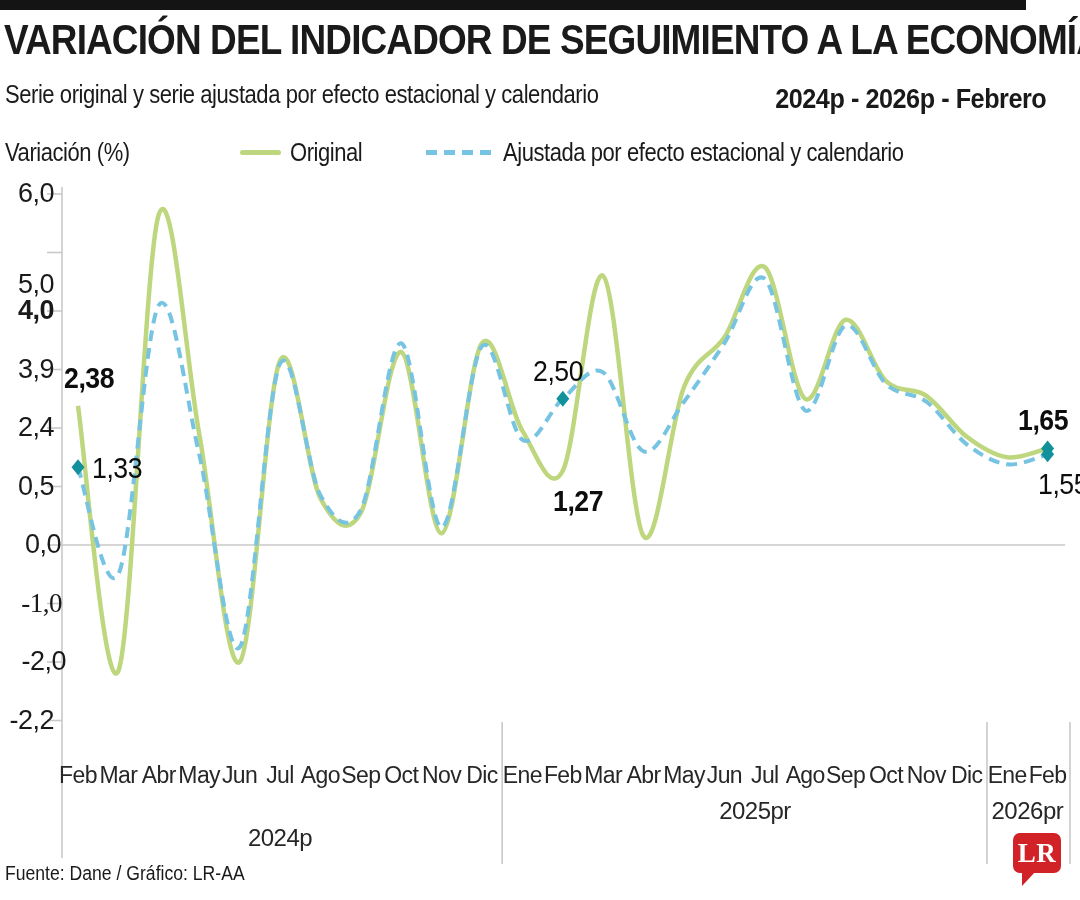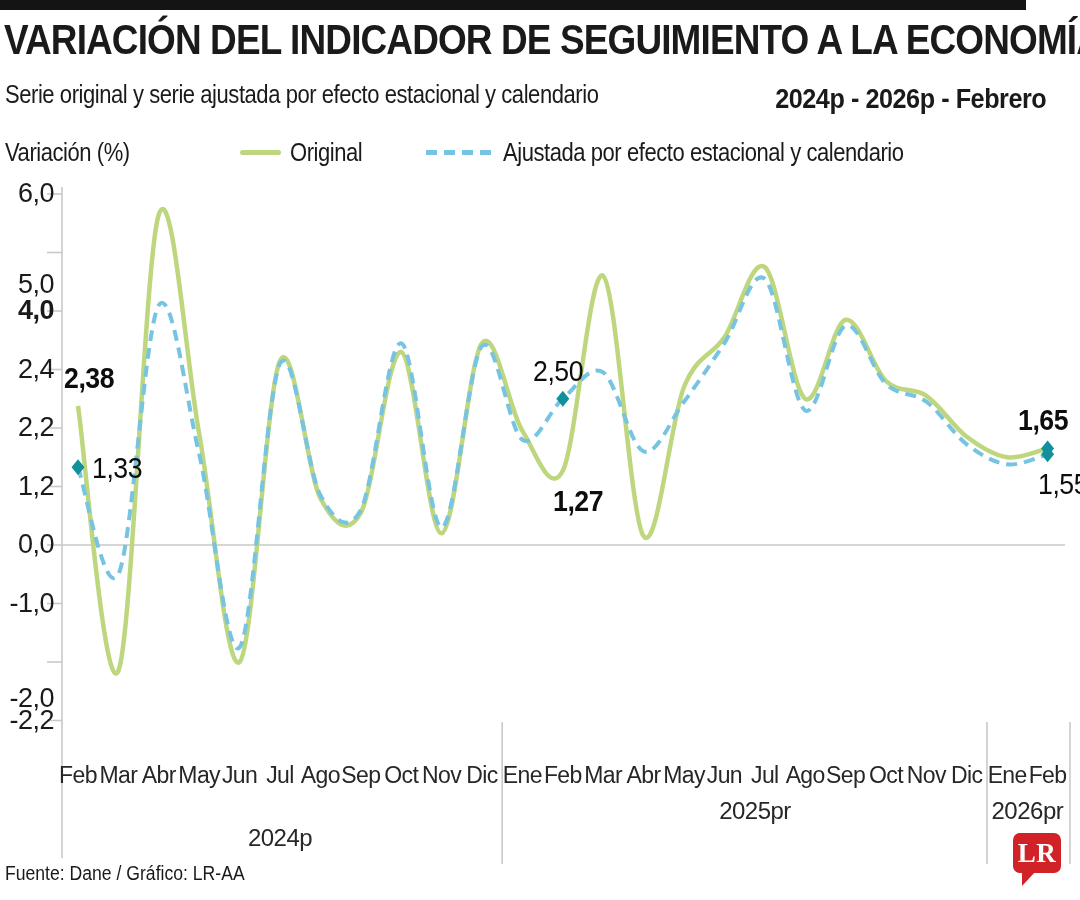--- a/index.html
+++ b/index.html
@@ -64,26 +64,26 @@
       <path d="M78.0,467.2 C84.7,485.0 104.9,601.3 118.4,574.3 C131.9,547.2 145.3,325.1 158.8,305.2 C172.3,285.2 185.7,397.3 199.2,454.3 C212.7,511.4 226.1,662.5 239.6,647.4 C253.1,632.3 266.5,389.0 280.0,363.6 C293.5,338.3 306.9,470.9 320.4,495.3 C333.9,519.6 347.3,535.3 360.8,509.9 C374.3,484.5 387.7,340.2 401.2,343.2 C414.7,346.1 428.1,527.0 441.6,527.5 C455.1,527.9 468.5,360.7 482.0,346.1 C495.5,331.5 508.9,430.9 522.4,439.7 C535.9,448.5 549.3,410.0 562.8,398.8 C576.3,387.5 589.7,363.6 603.2,372.4 C616.7,381.2 630.1,446.5 643.6,451.4 C657.1,456.3 670.5,419.7 684.0,401.7 C697.5,383.6 710.9,363.6 724.4,343.2 C737.9,322.7 751.3,267.6 764.8,278.8 C778.3,290.0 791.7,402.7 805.2,410.5 C818.7,418.3 832.1,330.0 845.6,325.6 C859.1,321.2 872.5,371.4 886.0,384.1 C899.5,396.8 912.9,391.6 926.4,401.7 C939.9,411.7 953.3,433.9 966.8,444.4 C980.3,454.8 993.7,462.6 1007.2,464.3 C1020.7,465.9 1040.9,456.0 1047.6,454.3" fill="none" stroke="#76c3e2" stroke-width="4" stroke-dasharray="11 7" stroke-linecap="butt" stroke-linejoin="round"></path>
       <path d="M78,459.195 L84.5,467.195 L78,475.195 L71.5,467.195 Z" fill="#12919d"></path>
       <path d="M562.8,390.75 L569.3,398.75 L562.8,406.75 L556.3,398.75 Z" fill="#12919d"></path>
       <path d="M1047.6,440.475 L1054.1,448.475 L1047.6,456.475 L1041.1,448.475 Z" fill="#12919d"></path>
       <path d="M1047.6,446.325 L1054.1,454.325 L1047.6,462.325 L1041.1,454.325 Z" fill="#12919d"></path>
     </svg>
   <div id="labels" class="abs" style="left:0;top:0;width:1080px;height:900px;padding-left:44px;">
       <div class="abs ylab" style="left: 4px; top: 178px;">6,0</div>
       <div class="abs ylab" style="left: 4px; top: 236.5px; margin-top: 32px;">5,0</div>
       <div class="abs ylab" style="left: 4px; top: 295px; font-weight: bold;">4,0</div>
-      <div class="abs ylab" style="left: 4px; top: 353.5px;">2,4</div>
-      <div class="abs ylab" style="left: 4px; top: 412px;">2,2</div>
-      <div class="abs ylab" style="left: 4px; top: 470.5px;">1,2</div>
-      <div class="abs ylab" style="left: 4px; top: 529px;">0,0</div>
-      <div class="abs ylab" style="left: 4px; top: 587.5px;">-1,0</div>
-      <div class="abs ylab" style="left: 4px; top: 646px; margin-top: 37px;">-2,0</div>
+      <div class="abs ylab" style="left: 4px; top: 353.5px;">3,9</div>
+      <div class="abs ylab" style="left: 4px; top: 412px;">2,4</div>
+      <div class="abs ylab" style="left: 4px; top: 470.5px;">0,5</div>
+      <div class="abs ylab" style="left: 11px; top: 529px;">0,0</div>
+      <div class="abs ylab" style="left: 12px; top: 587.5px; font-family: Liberation Serif, serif;">-1,0</div>
+      <div class="abs ylab" style="left: 16px; top: 646px;">-2,0</div>
       <div class="abs ylab" style="left: 4px; top: 704.5px;">-2,2</div>
       <div class="abs mlab" style="left: 48px; top: 762px;">Feb</div>
       <div class="abs mlab" style="left: 88.4px; top: 762px;">Mar</div>
       <div class="abs mlab" style="left: 128.8px; top: 762px;">Abr</div>
       <div class="abs mlab" style="left: 169.2px; top: 762px;">May</div>
       <div class="abs mlab" style="left: 209.6px; top: 762px;">Jun</div>
       <div class="abs mlab" style="left: 250px; top: 762px;">Jul</div>
       <div class="abs mlab" style="left: 290.4px; top: 762px;">Ago</div>
       <div class="abs mlab" style="left: 330.8px; top: 762px;">Sep</div>
       <div class="abs mlab" style="left: 371.2px; top: 762px;">Oct</div>

